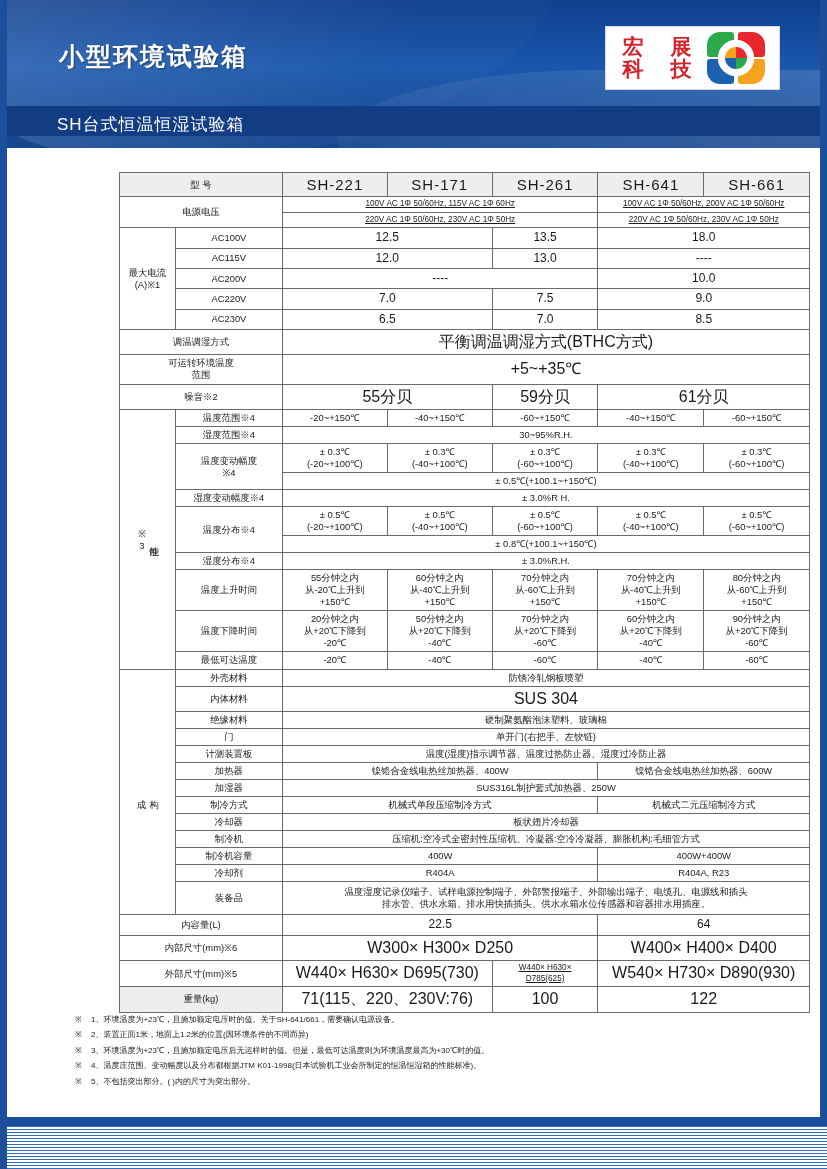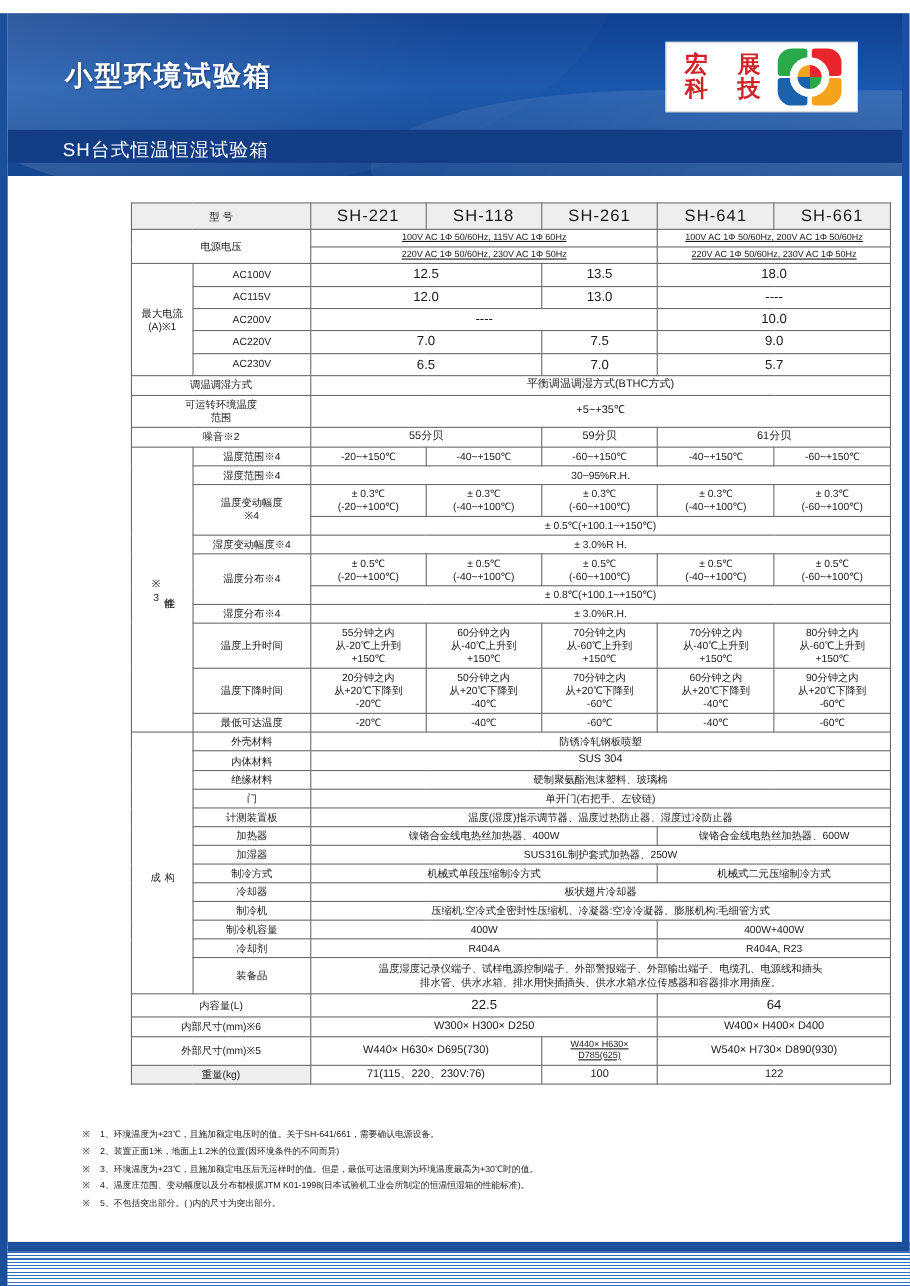--- a/index.html
+++ b/index.html
@@ -18,21 +18,20 @@
     border-left: 7px solid #1b4f9c;
     border-right: 7px solid #1b4f9c;
     background: #fff;
   }
   
   .header {
     position: relative;
     height: 148px;
     background: linear-gradient(180deg,#0f3f8f 0%, #1a57ac 45%, #15468f 100%);
     overflow: hidden;
-    margin-top: 12px;
   }
   .header .swoosh {
     position: absolute;
     left: -60px; top: -30px;
     width: 620px; height: 190px;
     background: linear-gradient(120deg, rgba(255,255,255,0.16), rgba(255,255,255,0.02) 70%);
     border-radius: 0 0 60% 40%/0 0 100% 60%;
     transform: rotate(-3deg);
   }
   .header .swoosh2 {
@@ -134,21 +133,21 @@
     text-align: left;
     padding-left: 5px;
     white-space: nowrap;
   }
   td.lbl-c { text-align:center; }
   td.model {
     font-size: 15px;
     letter-spacing: 1px;
   }
   td.big { font-size: 12px; }
-  td.mid { font-size: 10px; }
+  td.mid { font-size: 16px; }
   td.sm { font-size: 8.2px; line-height: 1.25; text-decoration: underline; }
   td.vert {
     width: 16px;
     font-size: 9.4px;
     letter-spacing: 0px;
   }
   .vtext {
     writing-mode: vertical-rl;
     text-orientation: upright;
     margin: 0 auto;
@@ -208,21 +207,21 @@
     </div>
   </div>
 
   <div class="table-wrap">
   <table class="spec">
 
     <tbody>
           <tr>
       <td class="h lbl" colspan="2" style="width:128px">型 号</td>
       <td class="h model" style="width:112px">SH-221</td>
-      <td class="h model" style="width:112px">SH-118</td>
+      <td class="h model" style="width:112px">SH-171</td>
       <td class="h model" style="width:113px">SH-261</td>
       <td class="h model" style="width:113px">SH-641</td>
       <td class="h model" style="width:113px">SH-661</td>
     </tr>
 
     <tr>
       <td class="lbl-c" colspan="2" rowspan="2">电源电压</td>
       <td class="sm" colspan="3">100V AC 1Φ 50/60Hz, 115V AC 1Φ 60Hz</td>
       <td class="sm" colspan="2">100V AC 1Φ 50/60Hz, 200V AC 1Φ 50/60Hz</td>
     </tr>
@@ -255,21 +254,21 @@
     <tr>
       <td>AC220V</td>
       <td class="big" colspan="2">7.0</td>
       <td class="big">7.5</td>
       <td class="big" colspan="2">9.0</td>
     </tr>
     <tr>
       <td>AC230V</td>
       <td class="big" colspan="2">6.5</td>
       <td class="big">7.0</td>
-      <td class="big" colspan="2">5.7</td>
+      <td class="big" colspan="2">8.5</td>
     </tr>
 
     <tr>
       <td class="lbl" colspan="2">调温调湿方式</td>
       <td colspan="5" class="mid">平衡调温调湿方式(BTHC方式)</td>
     </tr>
 
     <tr>
       <td class="lbl" colspan="2">
         <div>可运转环境温度</div>

